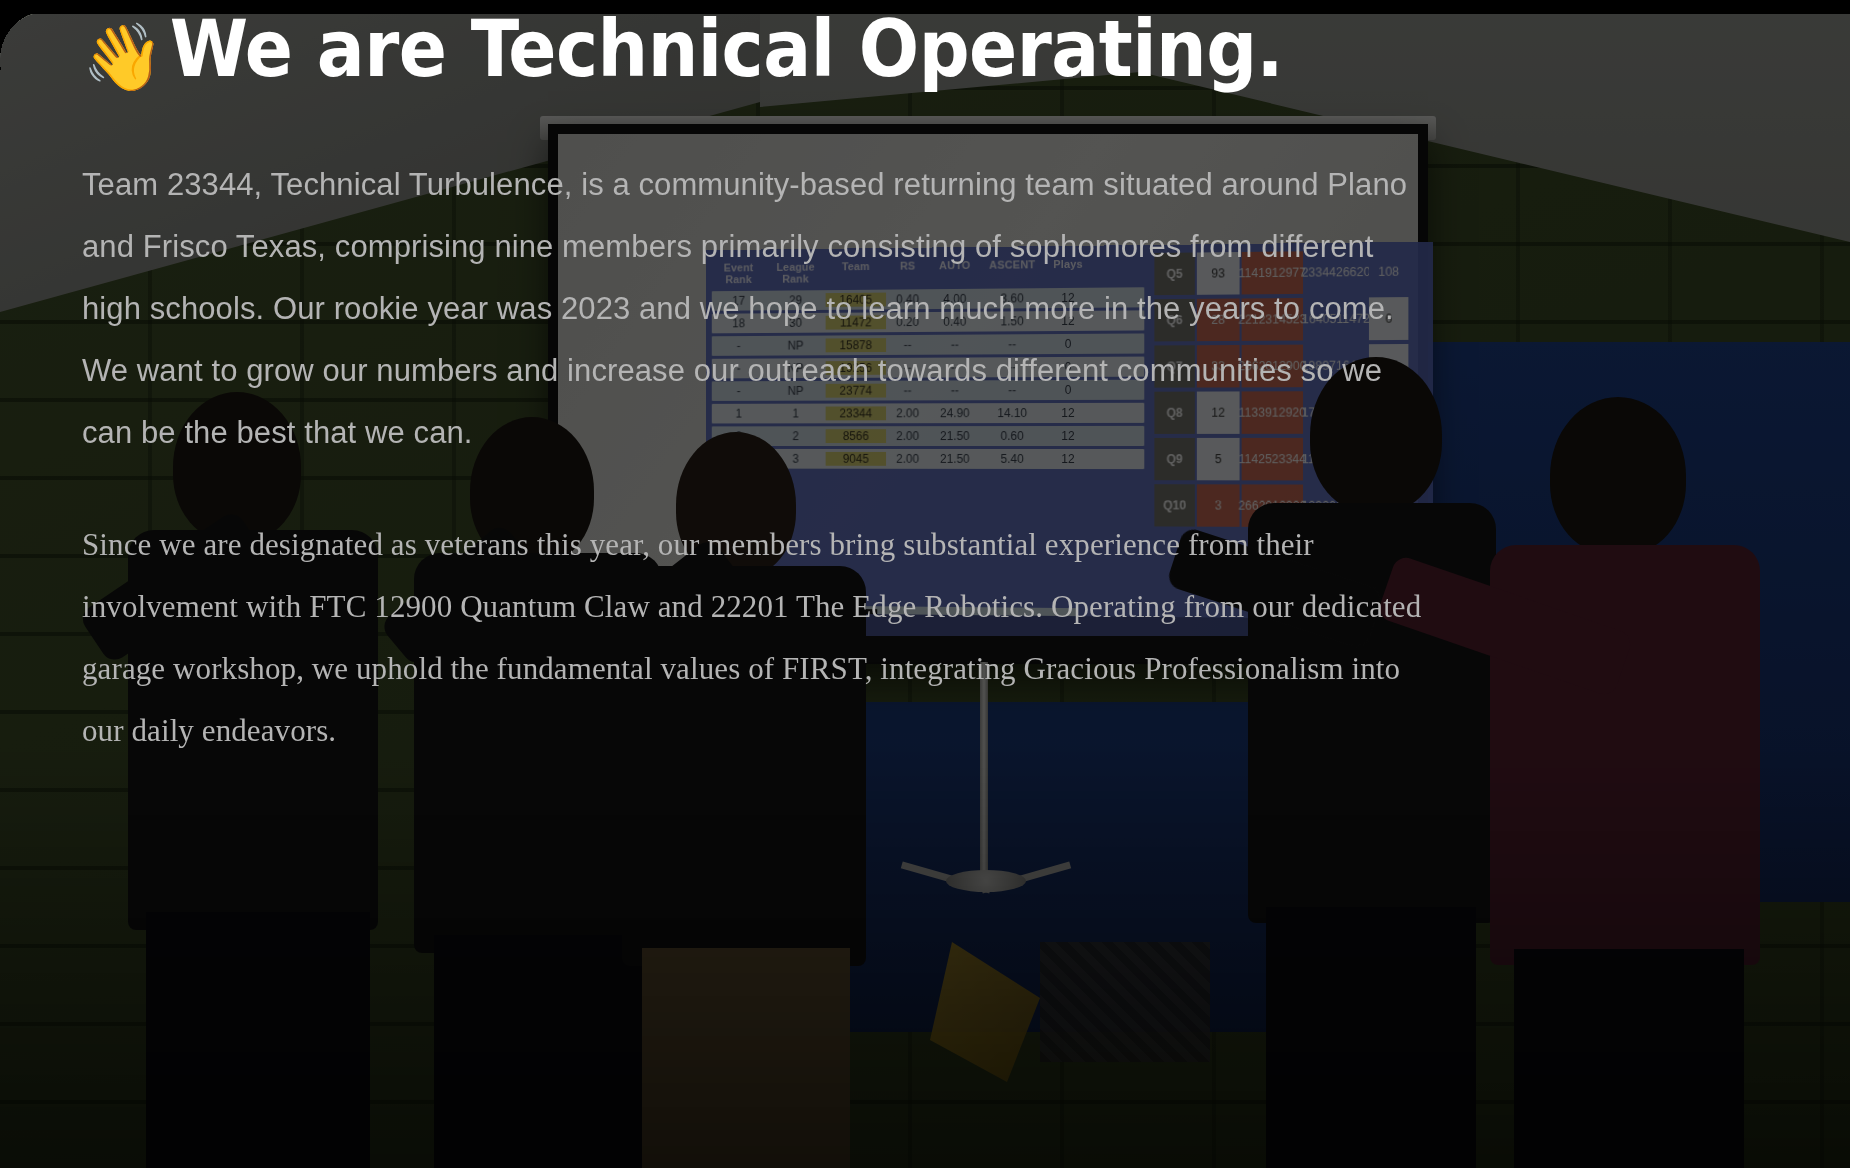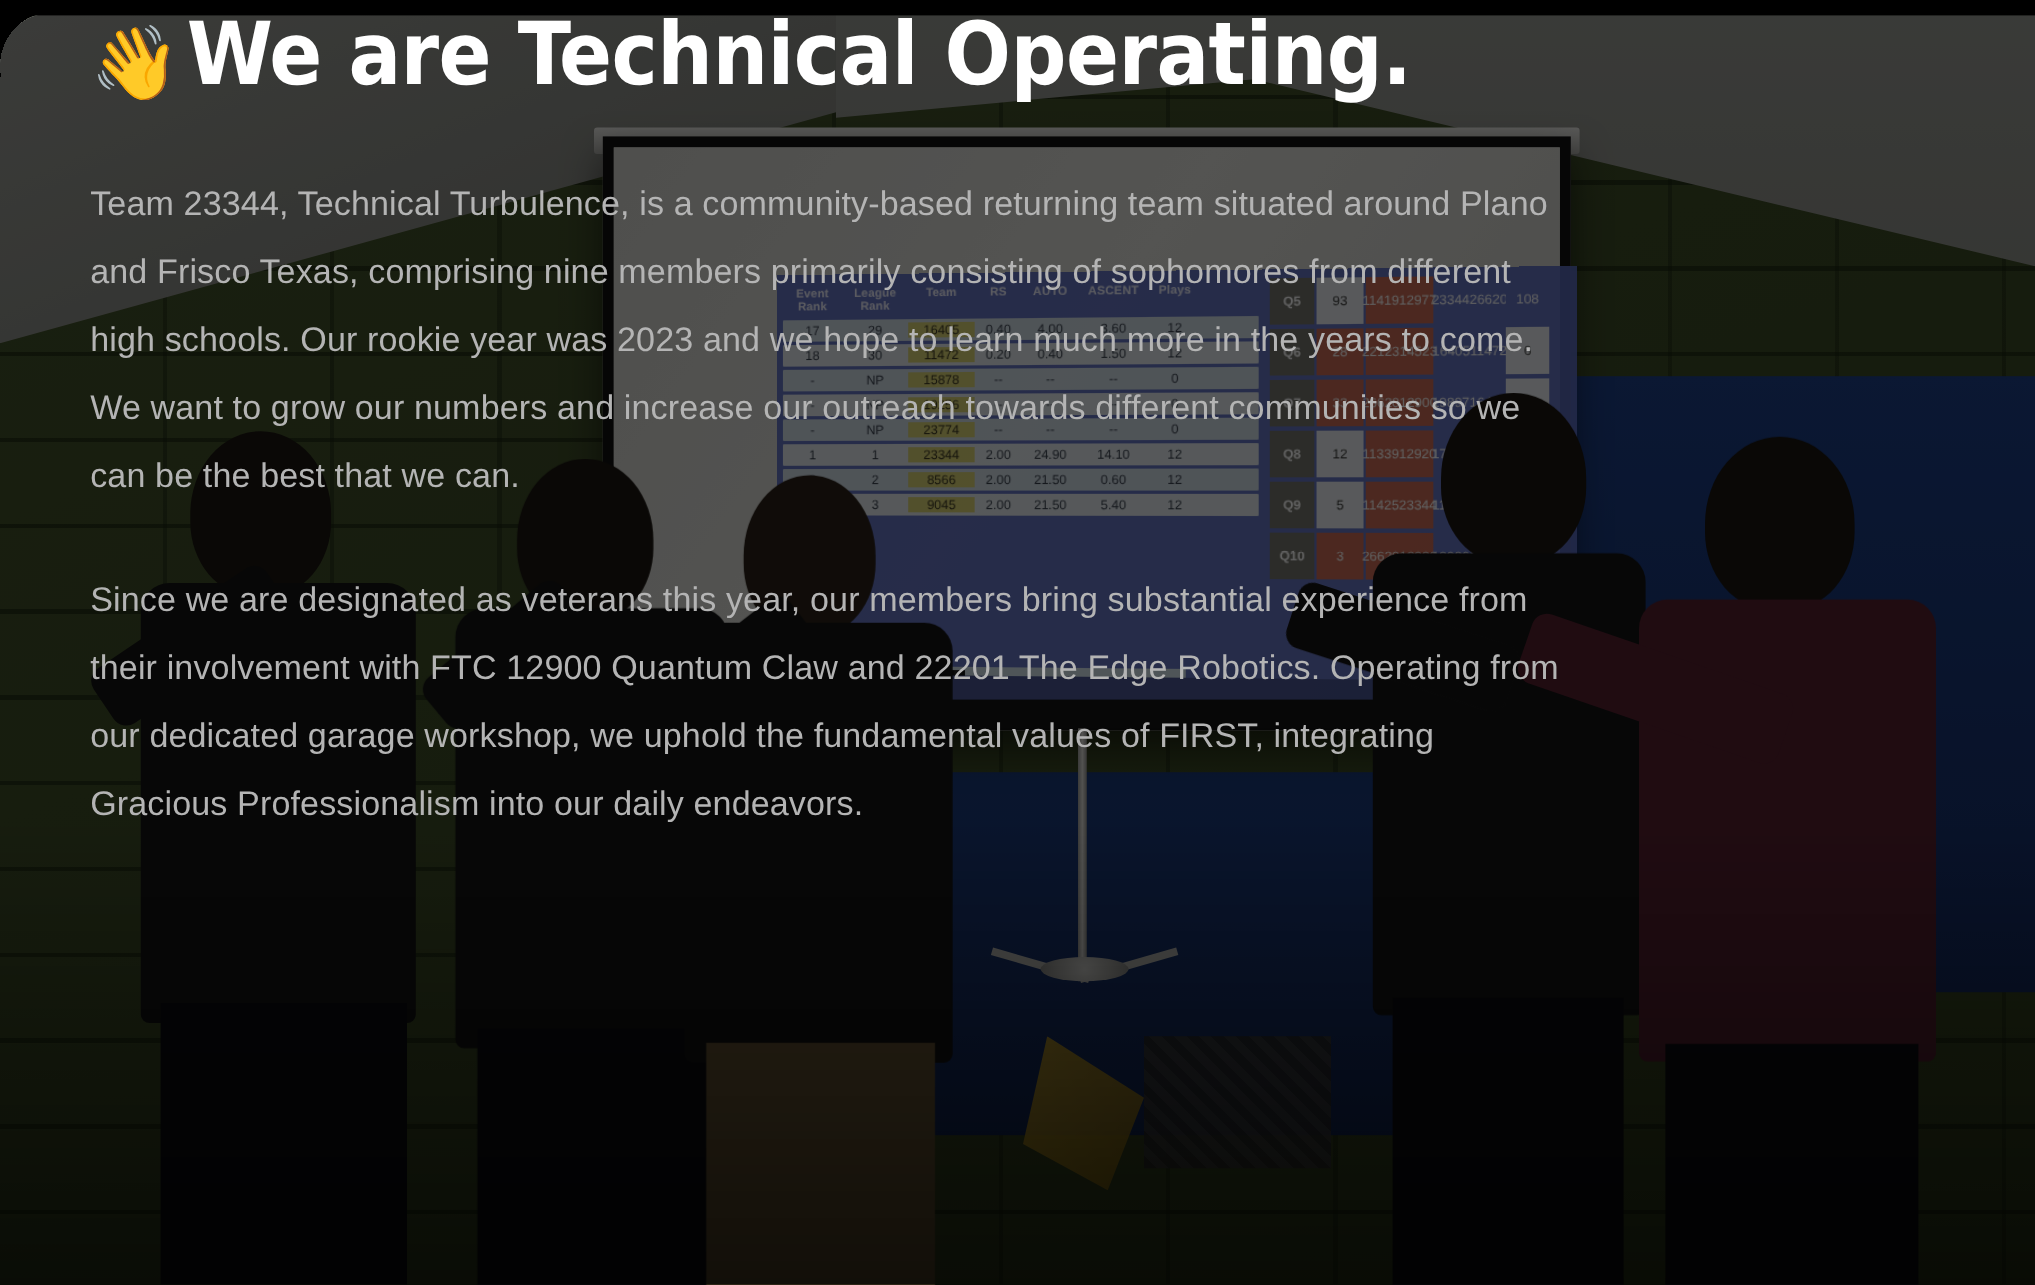--- a/index.html
+++ b/index.html
@@ -272,21 +272,21 @@
     margin-right: 6px;
   }
 
   .hero-para {
     color: #b4b4b4;
     font-size: 31px;
     line-height: 2.0;
     letter-spacing: 0.1px;
     margin-top: 40px;
   }
-  .hero-para.second { margin-top: 50px; }
+  .hero-para.second { margin-top: 50px; font-family: Liberation Serif, serif; }
 </style>
 </head>
 <body>
 
 <div class="page">
 
   <div class="hero-bg">
 
     <div class="wall"></div>
     <div class="wall-wedge"></div>

